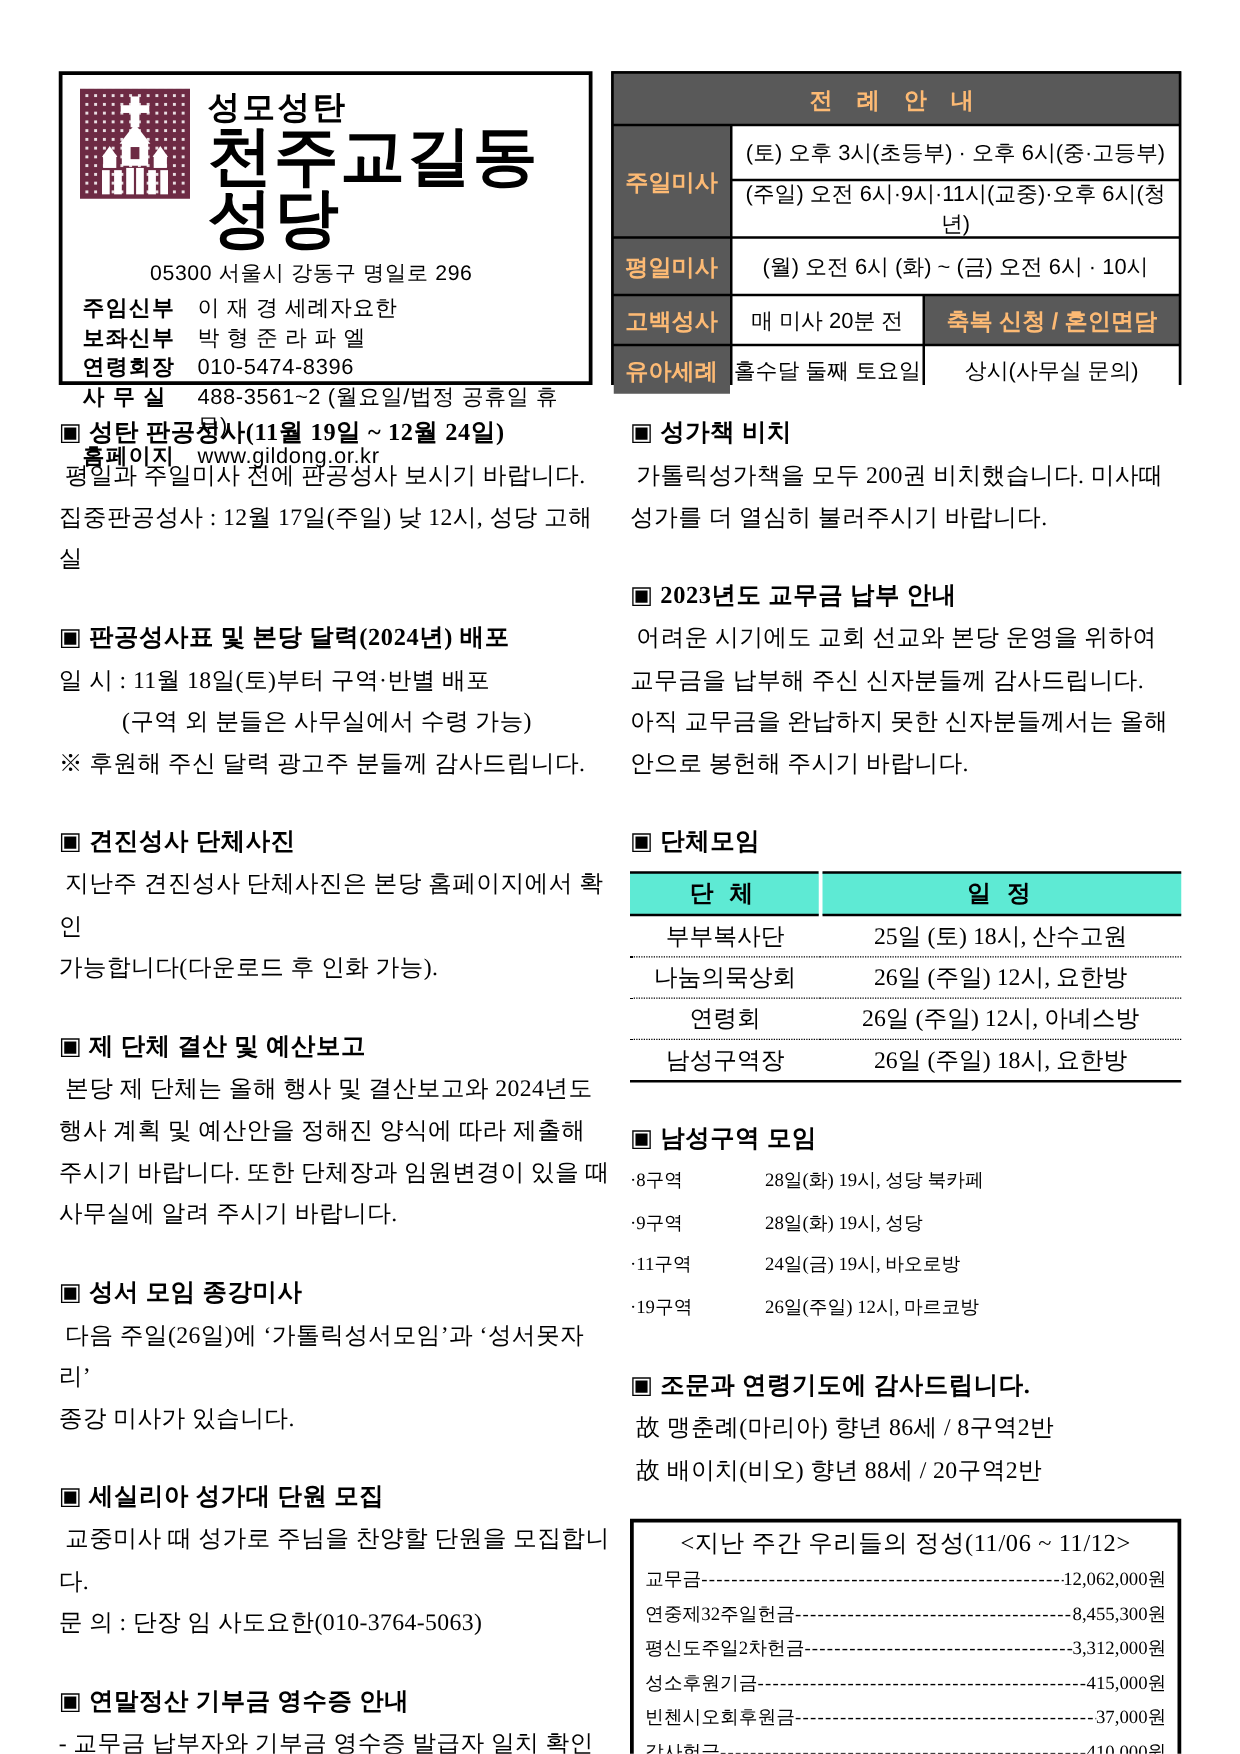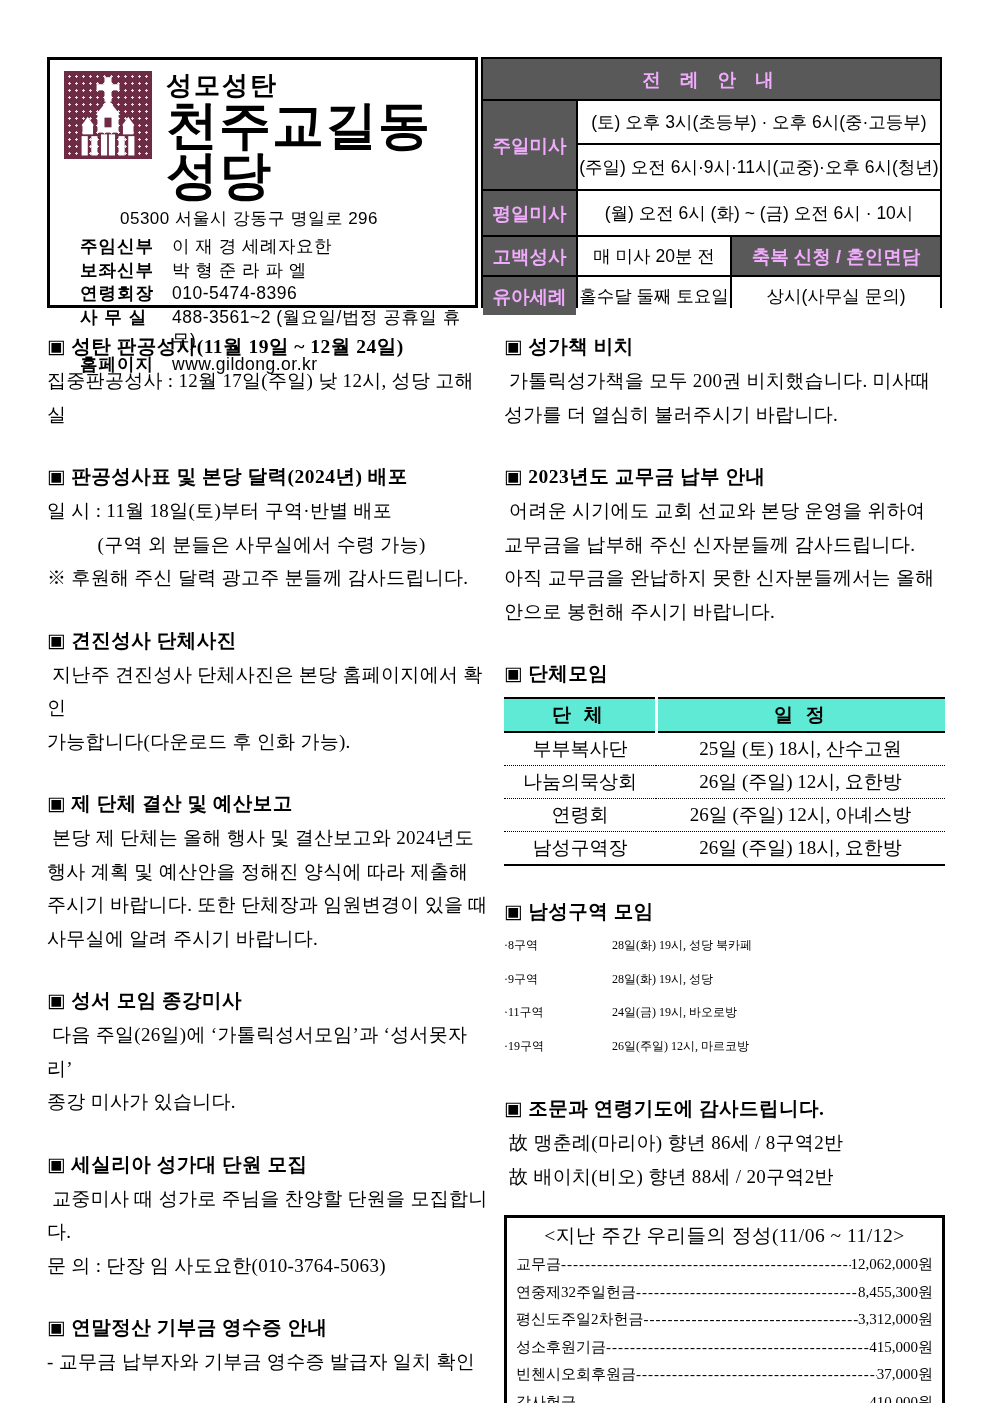--- a/index.html
+++ b/index.html
@@ -5,21 +5,21 @@
   * { margin:0; padding:0; box-sizing:border-box; }
   html,body { background:#ffffff; }
   body {
     width:992px; height:1403px;
     font-family:"Liberation Serif","DejaVu Serif",serif;
     color:#000; position:relative; overflow:hidden;
   }
   .page { padding:57px 47px 0 47px; }
 
   
-  .header-row { display:flex; gap:3px; height:251px; }
+  .header-row { display:flex; gap:15px; height:251px; }
   .id-box {
     width:431px; height:100%;
     border:3px solid #000;
     padding:9px 10px 6px 14px;
     font-family:"Liberation Sans","DejaVu Sans",sans-serif;
     position:relative;
   }
   .id-top { display:flex; gap:14px; }
   .logo {
     width:88px; height:88px; flex:0 0 88px;
@@ -29,38 +29,38 @@
     position:absolute; inset:0;
     background-image:radial-gradient(#ffffff 1.1px, transparent 1.3px);
     background-size:7px 7px; background-position:2px 2px;
     opacity:.85;
   }
   .logo svg { position:absolute; inset:0; }
   .brand-text { padding-top:2px; }
   .brand-sub { font-family:"Liberation Serif","DejaVu Serif",serif; font-weight:bold; font-size:26px; line-height:30px; letter-spacing:2px; }
   .brand-main { font-family:"Liberation Serif","DejaVu Serif",serif; font-weight:bold; font-size:52px; line-height:50px; letter-spacing:1px; }
   .brand-addr { font-size:17px; margin:6px 0 5px 56px; letter-spacing:0.5px; }
-  .info-rows { margin-left:16px; }
+  .info-rows { margin-left:2px; }
   .info-row { display:flex; font-size:17.5px; line-height:23.5px; }
   .info-label { width:92px; font-weight:bold; letter-spacing:1px; flex:0 0 92px; }
   .info-value { letter-spacing:0.5px; }
 
   
   .liturgy {
     width:461px; height:100%;
     background:#000; border:2px solid #000;
     display:grid;
     grid-template-columns:93px 152px 1fr;
     grid-template-rows:40px 42px 44px 44px 38px 38px;
     gap:2px;
     font-family:"Liberation Sans","DejaVu Sans",sans-serif;
     font-size:17.5px;
   }
   .cell { background:#fff; display:flex; align-items:center; justify-content:center; text-align:center; }
-  .cell.dark { background:#595959; color:#f0abfc; font-weight:bold; font-size:18.5px; }
+  .cell.dark { background:#595959; color:#fdba74; font-weight:bold; font-size:18.5px; }
   .lit-title { grid-column:1 / 4; letter-spacing:7px; font-size:21px; }
   .lit-sun-label { grid-row:2 / 4; }
   .span2 { grid-column:2 / 4; }
 
   
   .columns { display:flex; gap:16px; margin-top:22px; }
   .col { flex:1; min-width:0; }
   .sec { margin-bottom:29px; }
   .sec-title { font-size:19.5px; font-weight:bold; line-height:34px; letter-spacing:0.5px; white-space:pre-wrap; }
   .sec-line { font-size:19px; line-height:33.5px; letter-spacing:0.3px; white-space:pre-wrap; }
@@ -70,21 +70,21 @@
   .groups-table th {
     background:#5eead4; font-weight:bold; letter-spacing:4px;
     border-top:2px solid #000; border-bottom:2px solid #000;
     padding:3px 0; text-align:center;
   }
   .groups-table th:first-child { width:152px; border-right:3px solid #ffffff; }
   .groups-table td { text-align:center; padding:3px 0; border-bottom:1px dotted #000; }
   .groups-table tr:last-child td { border-bottom:2px solid #000; }
 
   
-  .men-item { display:flex; font-size:12px; line-height:33.5px; }
+  .men-item { display:flex; font-size:15px; line-height:33.5px; }
   .men-zone { width:108px; flex:0 0 108px; }
 
   
   .offer-box { border:3px solid #000; padding:3px 9px 5px 9px; margin-top:6px; }
   .offer-title { text-align:center; font-size:19.5px; line-height:30px; letter-spacing:0.5px; }
   .offer-line { display:flex; align-items:baseline; font-size:15px; line-height:27.5px; }
   .offer-dashes { flex:1; overflow:hidden; white-space:nowrap; letter-spacing:1px; }
   .offer-amount { white-space:nowrap; }
 </style>
 </head>
@@ -161,20 +161,21 @@
       <div class="cell">상시(사무실 문의)</div>
     </div>
   </div>
 
   <div class="columns">
 
     <div class="col">
 
       <div class="sec">
         <div class="sec-title">▣ 성탄 판공성사(11월 19일 ~ 12월 24일)</div>
+        <div class="sec-line"> 평일과 주일미사 전에 판공성사 보시기 바랍니다.</div>
         <div class="sec-line">집중판공성사 : 12월 17일(주일) 낮 12시, 성당 고해실</div>
       </div>
 
       <div class="sec">
         <div class="sec-title">▣ 판공성사표 및 본당 달력(2024년) 배포</div>
         <div class="sec-line">일 시 : 11월 18일(토)부터 구역·반별 배포</div>
         <div class="sec-line">          (구역 외 분들은 사무실에서 수령 가능)</div>
         <div class="sec-line">※ 후원해 주신 달력 광고주 분들께 감사드립니다.</div>
       </div>
 

